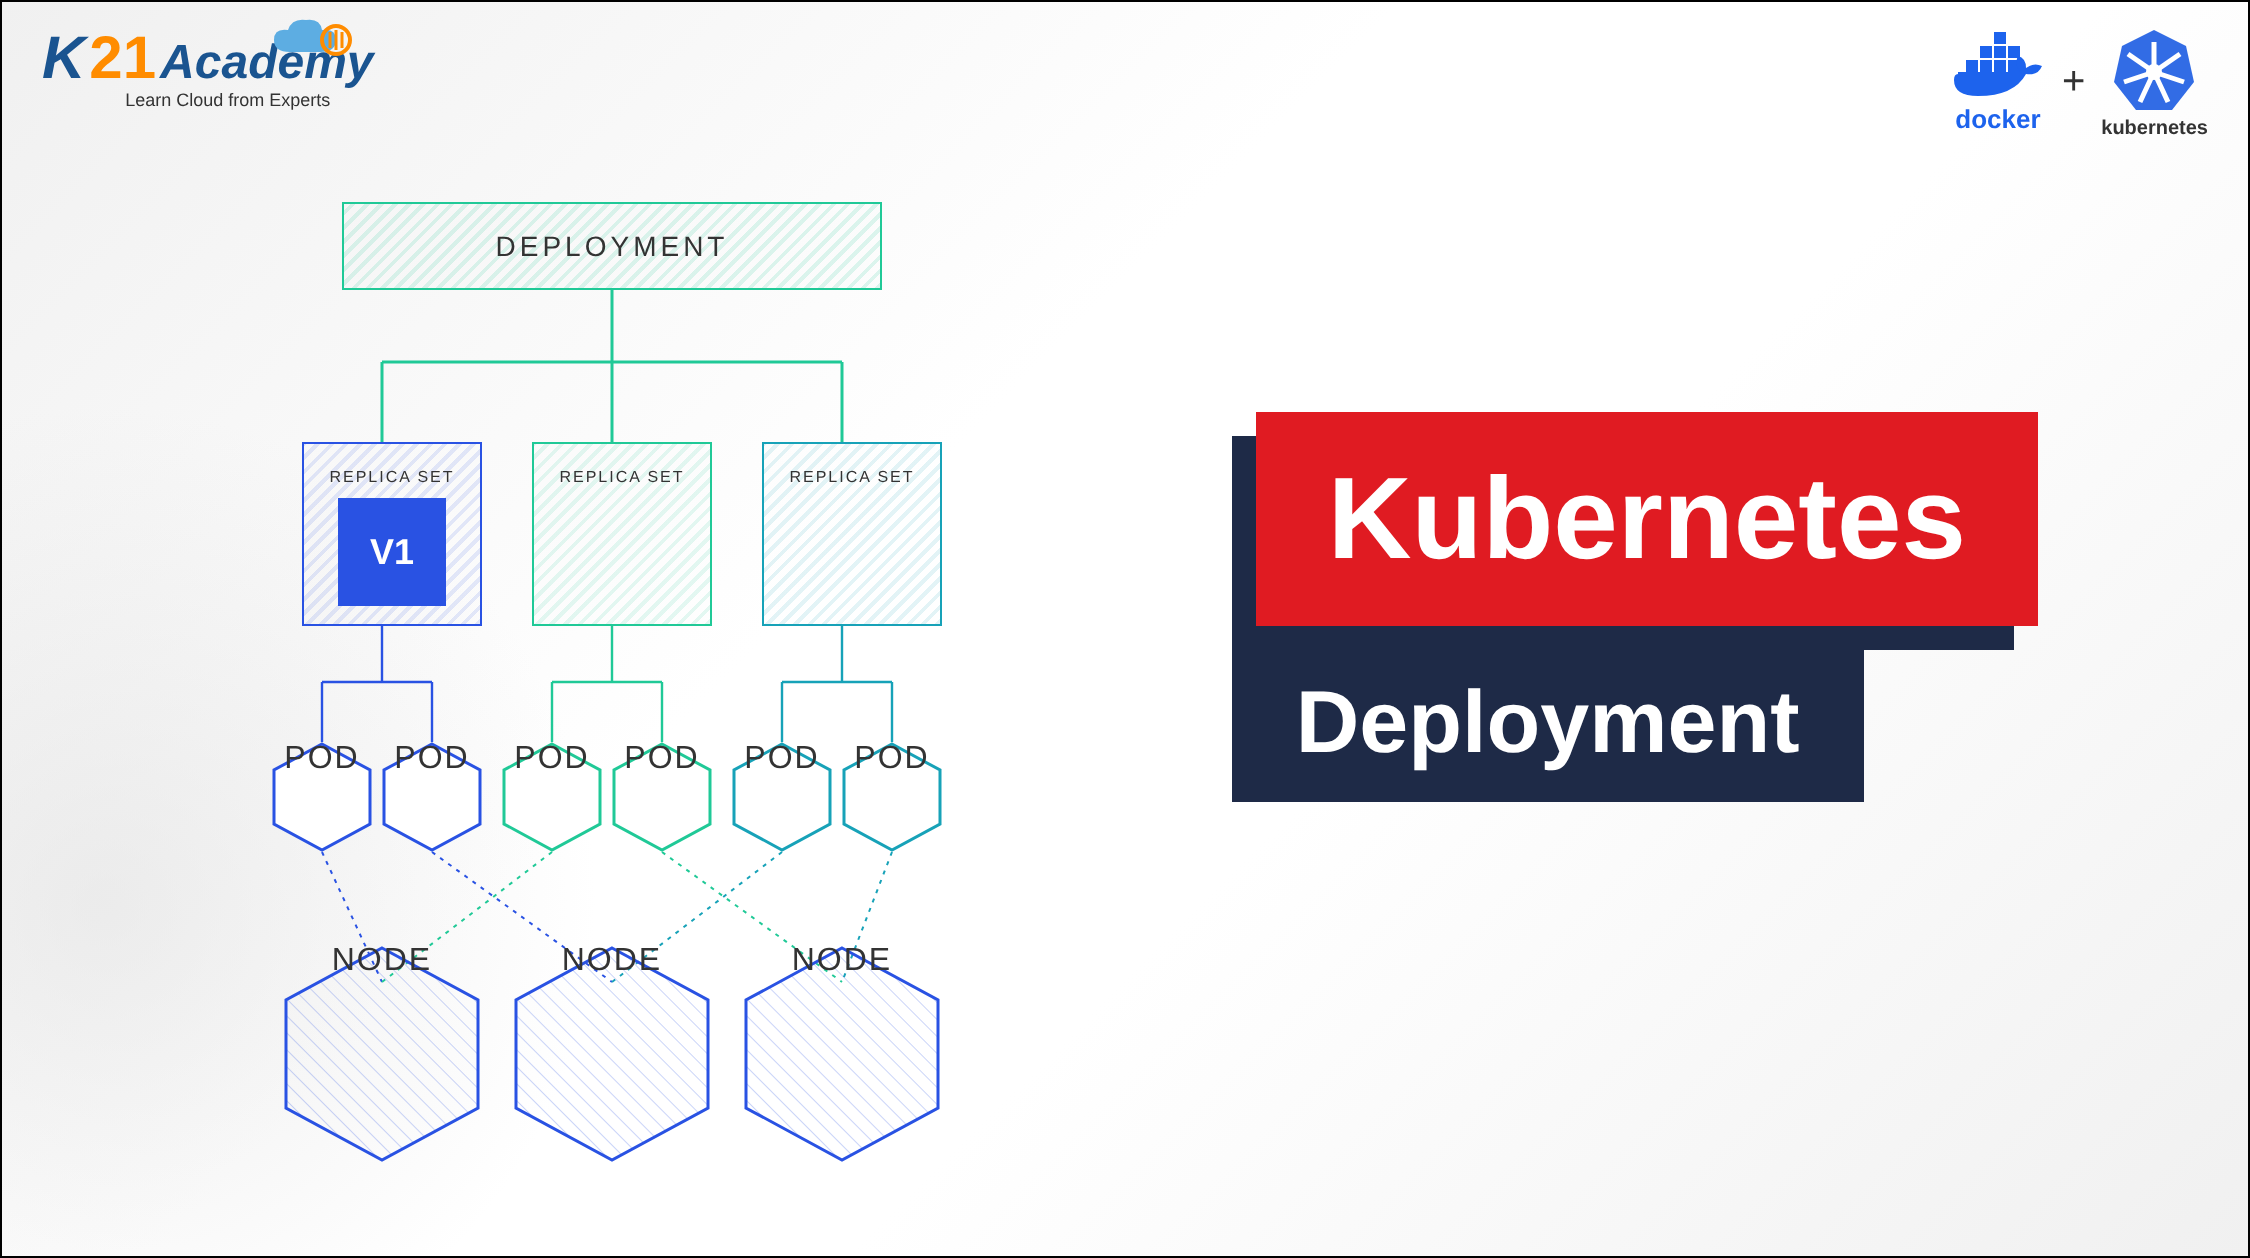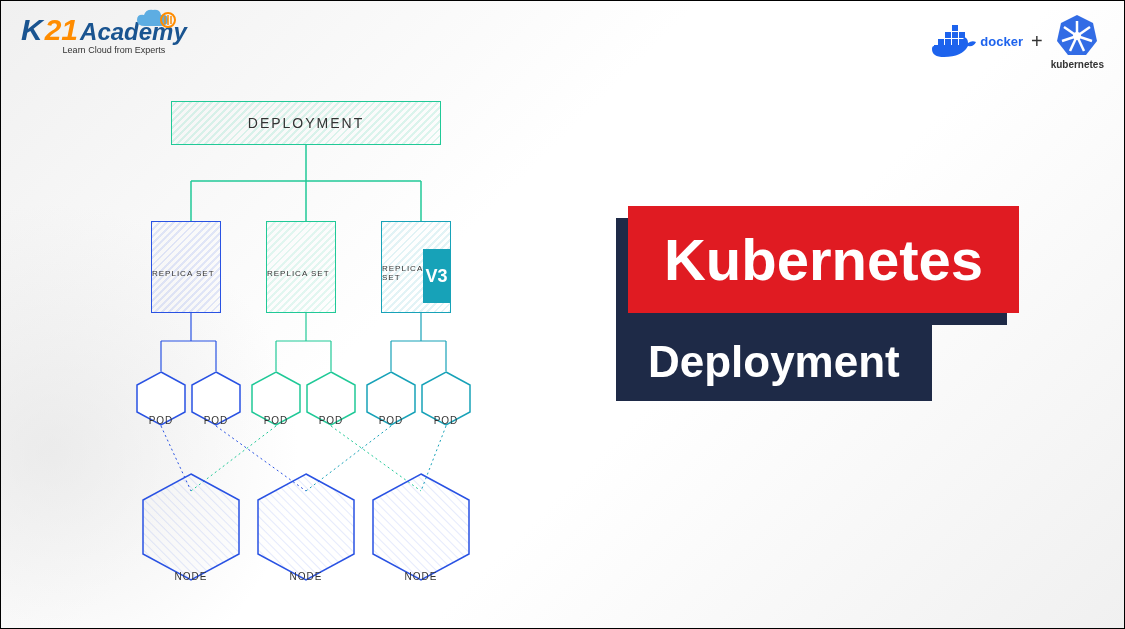--- a/index.html
+++ b/index.html
@@ -36,35 +36,35 @@
   display: flex;
   align-items: baseline;
   gap: 2px;
 }
 .logo-k21-cloud {
   position: absolute;
   top: -5px;
   right: 10px;
 }
 .k21-k { color: #1a5490; font-size: 30px; font-weight: 700; font-style: italic; }
-.k21-21 { color: #ff8c00; font-size: 30px; font-weight: 700; font-style: italic; }
+.k21-21 { color: #ff8c00; font-size: 30px; font-weight: 700; }
 .k21-academy { color: #1a5490; font-size: 24px; font-weight: 700; font-style: italic; text-align: center; }
 .k21-tagline { color: #333; font-size: 9px; margin-top: -2px; padding-left: 20px; }
 
 
 .logos-right {
   position: absolute;
   top: 12px;
   right: 20px;
   display: flex;
   align-items: center;
   gap: 8px;
 }
 .plus-sign { font-size: 20px; color: #333; font-weight: 400; }
-.docker-block { display: flex; align-items: center; gap: 2px; }
+.docker-block { display: flex; flex-direction: column; align-items: center; gap: 2px; }
 .docker-label { font-size: 13px; color: #1d63ed; font-weight: 600;}
 .k8s-block { display: flex; flex-direction: column; align-items: center; gap: 2px; }
 .k8s-label { font-size: 10px; color: #333; font-weight: 700; }
 
 
 .title-card {
   position: absolute;
   right: 105px;
   top: 205px;
 }
@@ -107,25 +107,25 @@
   align-items: center;
   justify-content: center;
   font-size: 14px;
   letter-spacing: 2px;
   color: #333;
   background: repeating-linear-gradient(-45deg, rgba(32,201,151,0.15), rgba(32,201,151,0.15) 2px, transparent 2px, transparent 5px);
 }
 .replica {
   position: absolute;
   top: 120px;
-  width: 70px;
+  width: 90px;
   height: 92px;
   border: 1px solid;
   display: flex;
-  flex-direction: row;
+  flex-direction: column;
   align-items: center;
   padding-top: 12px;
 }
 .replica-label { font-size: 8px; letter-spacing: 1px; color: #333; }
 .vbox {
   width: 54px;
   height: 54px;
   margin-top: 6px;
   display: flex;
   align-items: center;
@@ -137,23 +137,23 @@
 .r1 { left: 30px; border-color: #2952e3; background: repeating-linear-gradient(-45deg, rgba(41,82,227,0.12), rgba(41,82,227,0.12) 2px, transparent 2px, transparent 5px); }
 .r1 .vbox { background: #2952e3; }
 .r2 { left: 145px; border-color: #20c997; background: repeating-linear-gradient(-45deg, rgba(32,201,151,0.12), rgba(32,201,151,0.12) 2px, transparent 2px, transparent 5px); }
 .r2 .vbox { background: #20c997; }
 .r3 { left: 260px; border-color: #17a2b8; background: repeating-linear-gradient(-45deg, rgba(23,162,184,0.12), rgba(23,162,184,0.12) 2px, transparent 2px, transparent 5px); }
 .r3 .vbox { background: #17a2b8; }
 
 .hex {
   position: absolute;
   display: flex;
-  align-items: flex-end;
+  align-items: flex-start;
   justify-content: center;
-  font-size: 10px;
+  font-size: 16px;
   letter-spacing: 1px;
   color: #333;
 }
 .hex svg { position: absolute; top: 0; left: 0; }
 .hex span { position: relative; z-index: 2; }
 .pod { width: 50px; height: 55px; top: 270px; }
 .node { width: 100px; height: 110px; top: 371px; }
 
 .p1 { left: 15px; } .p2 { left: 70px; }
 .p3 { left: 130px; } .p4 { left: 185px; }
@@ -265,27 +265,27 @@
       <line x1="325" y1="325" x2="300" y2="390" stroke="#17a2b8"></line>
     </g>
   </svg>
 
   <div class="deploy-box">
     <span>DEPLOYMENT</span>
   </div>
 
   <div class="replica r1">
     <div class="replica-label">REPLICA SET</div>
+    <div class="vbox">V1</div>
   </div>
   <div class="replica r2">
     <div class="replica-label">REPLICA SET</div>
   </div>
   <div class="replica r3">
     <div class="replica-label">REPLICA SET</div>
-    <div class="vbox">V3</div>
   </div>
 
   <div class="hex pod p1">
     <svg width="50" height="55" viewBox="0 0 50 55">
         <polygon points="25,1 49,14 49,41 25,54 1,41 1,14" fill="#fff" stroke="#2952e3" stroke-width="1.5"></polygon>
       </svg>
     <span>POD</span>
   </div>
   <div class="hex pod p2">
     <svg width="50" height="55" viewBox="0 0 50 55">

